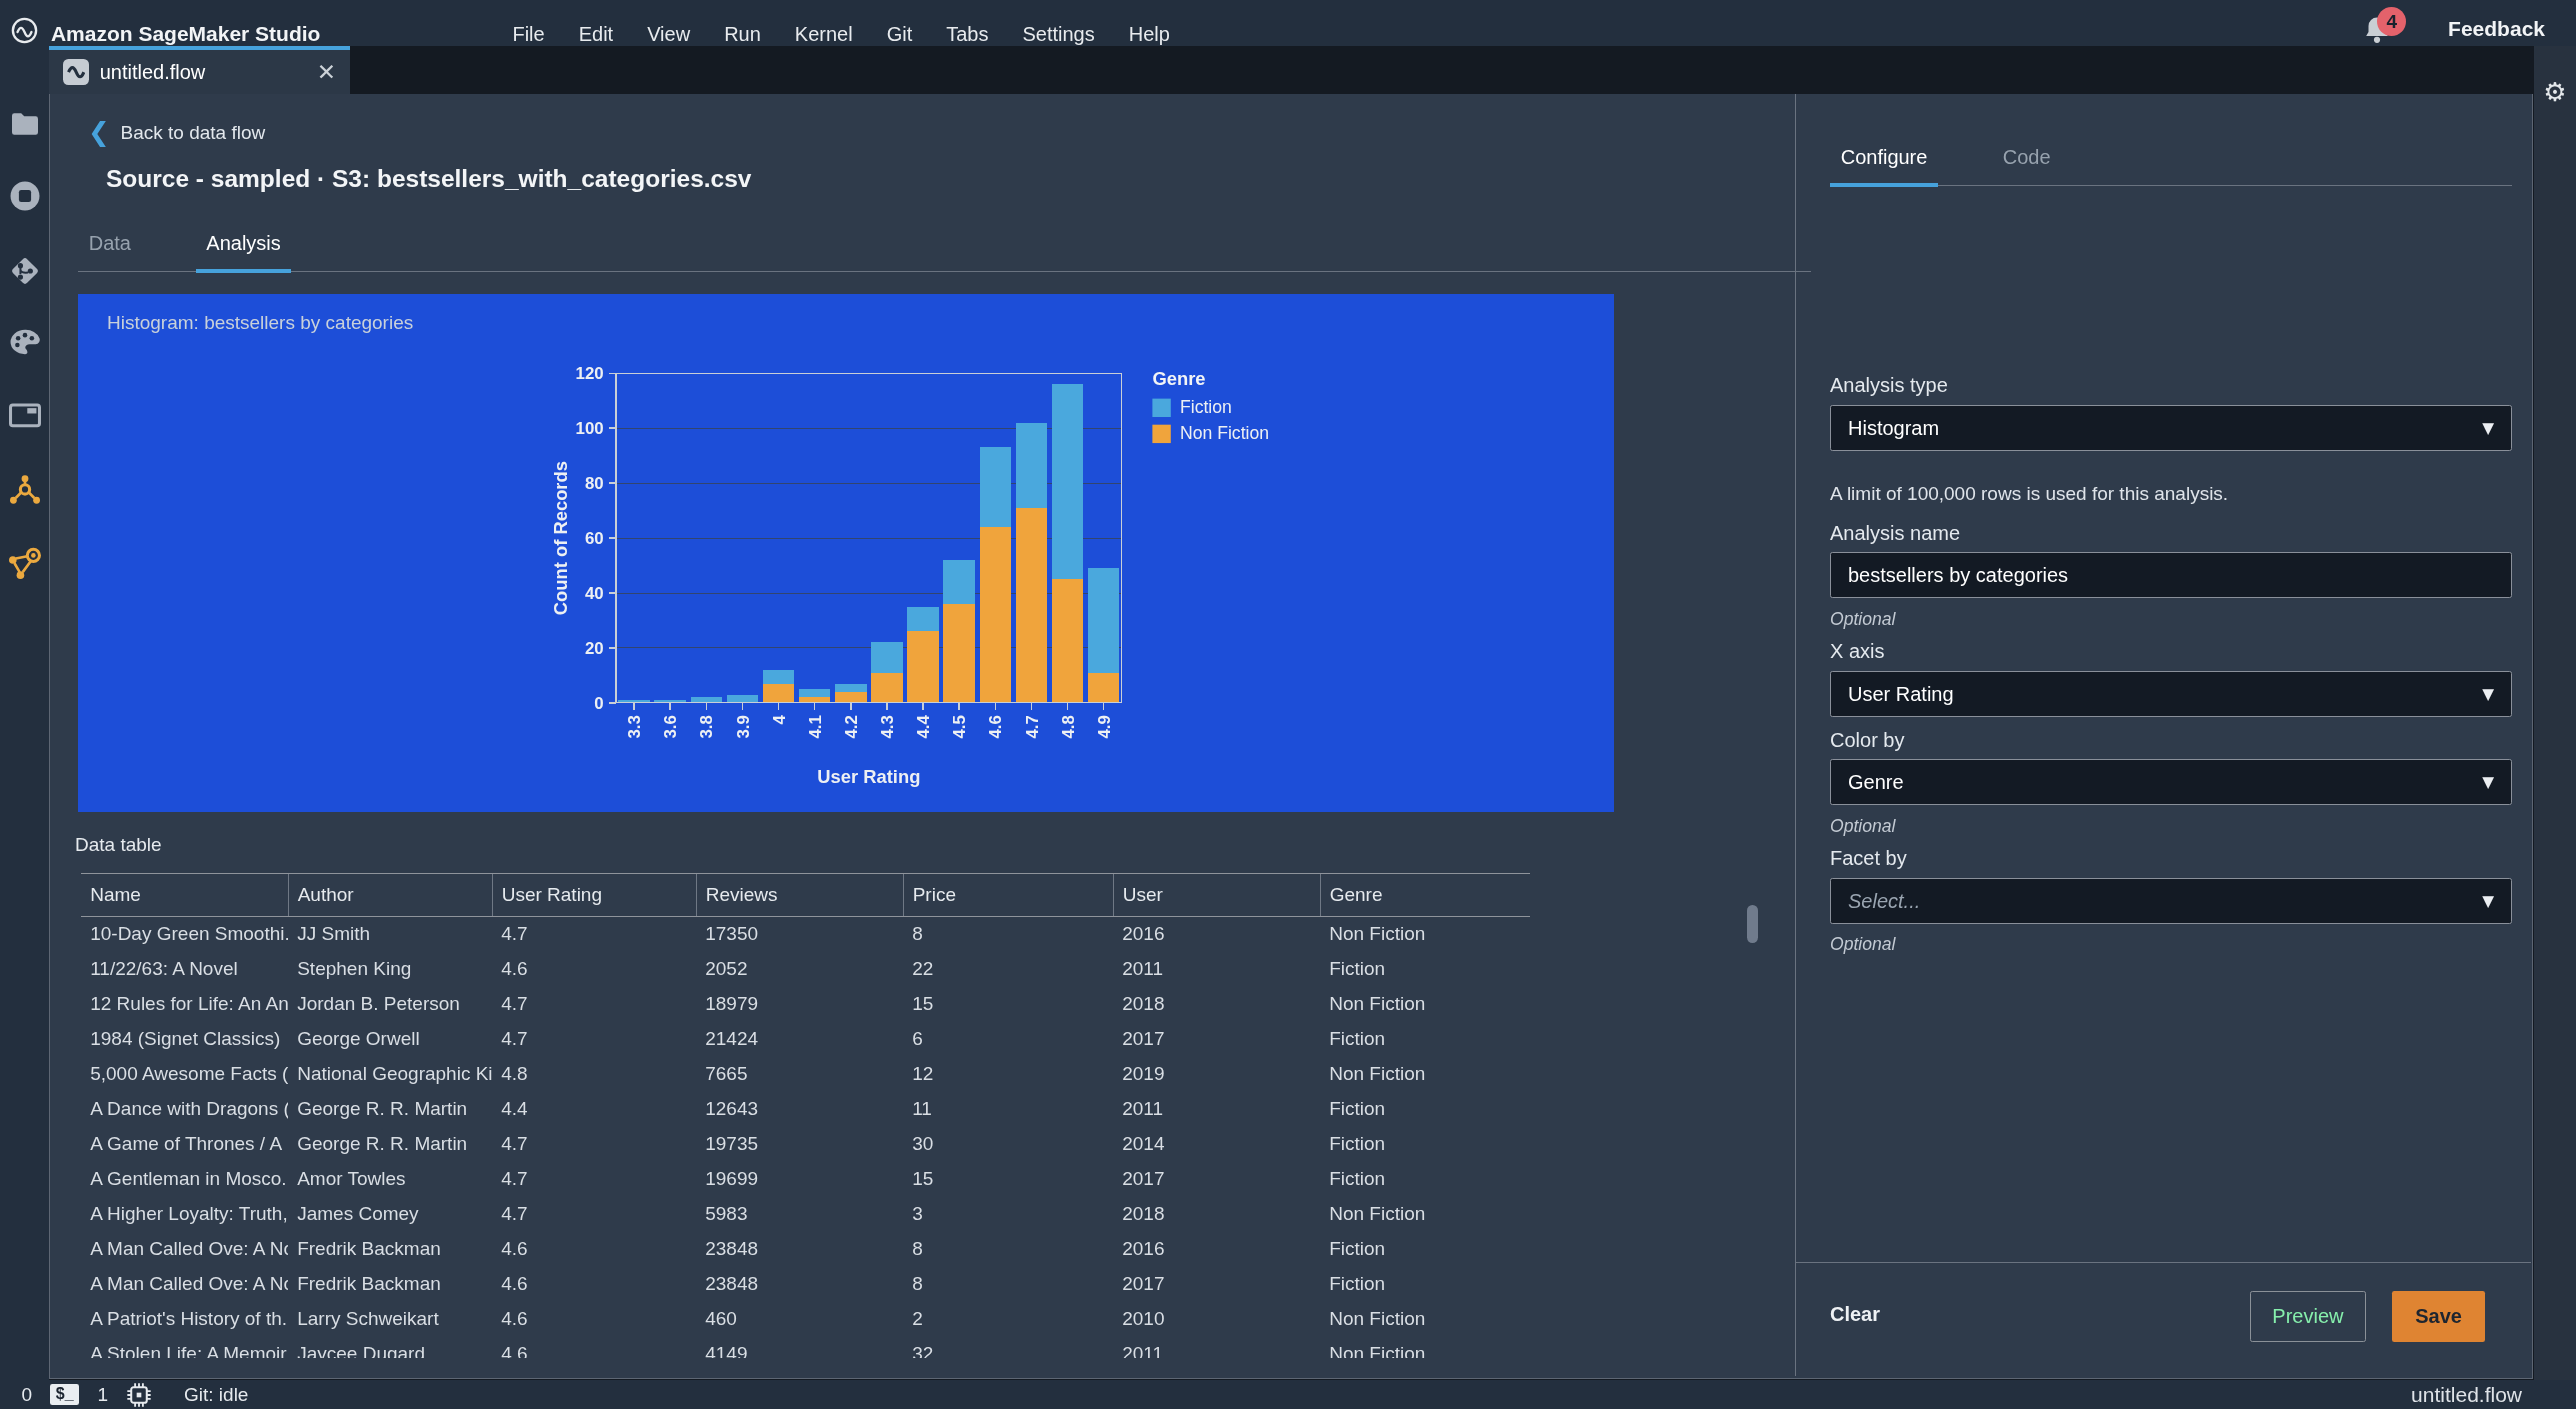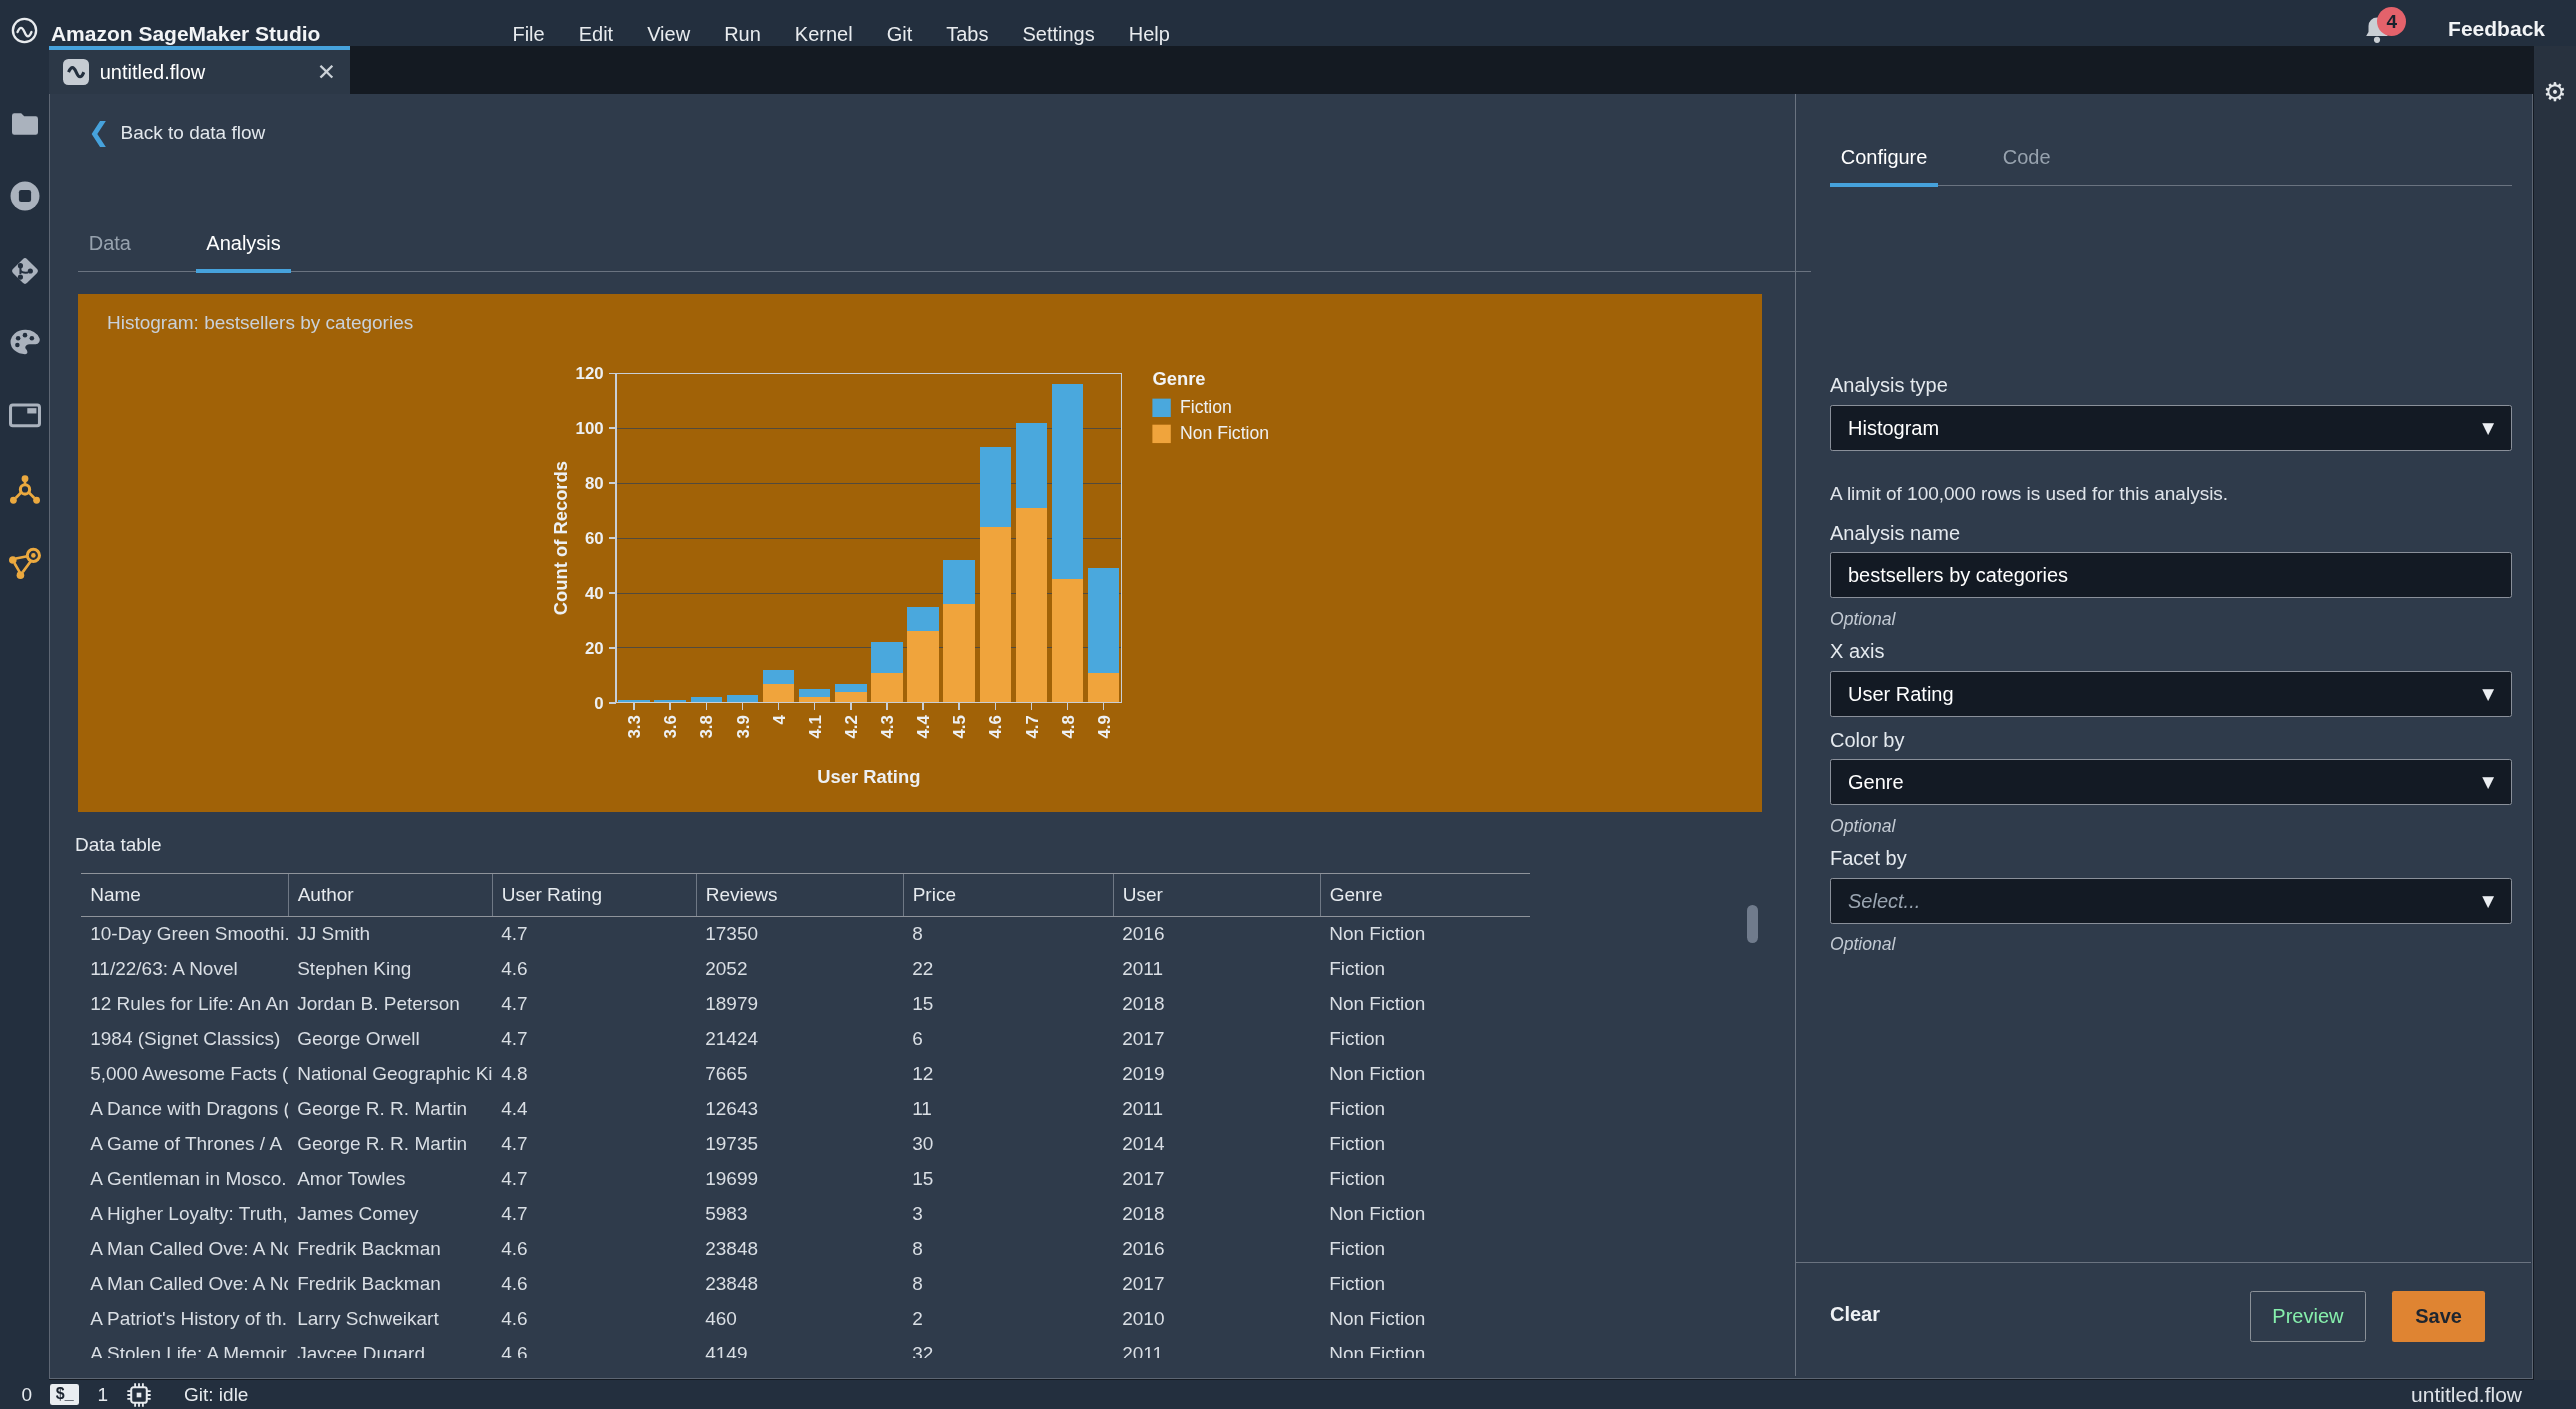--- a/index.html
+++ b/index.html
@@ -35,21 +35,21 @@
   #back-chevron { color:#46a2dc; font-size:26px; font-weight:bold; line-height:21.5px; }
   #back-text { color:#e3e8ed; font-size:19px; }
   #page-title { position:absolute; left:56px; top:71px; color:#f3f5f7; font-size:24.5px; font-weight:600; }
 
   .tabs-row { display:flex; border-bottom:1.5px solid #6a7380; }
   #main-tabs { position:absolute; left:28px; top:127px; width:1733px; }
   .tab-item { font-size:20px; padding:10.7px 10.7px 14px 10.7px; color:#97a2ae; margin-right:54px; }
   .tab-item.active { color:#ffffff; border-bottom:4.6px solid #46a2dc; margin-bottom:-1.5px; }
 
   
-  #chart-panel { position:absolute; left:28px; top:200px; width:1684px; height:518px; background:#a16207; }
+  #chart-panel { position:absolute; left:28px; top:200px; width:1536px; height:518px; background:#1d4ed8; }
   #chart-title { position:absolute; left:29px; top:18.4px; color:#c9d1da; font-size:19px; }
   #chart-svg { position:absolute; left:469px; top:60px; }
 
   
   #table-title { position:absolute; left:25px; top:740px; color:#e6eaee; font-size:19px; }
   #table-wrap { position:absolute; left:31px; top:779px; width:1449px; height:485px; overflow:hidden; }
   table { border-collapse:collapse; width:1449px; table-layout:fixed; }
   thead td { border-top:1.5px solid #8f949b; border-bottom:1.5px solid #8f949b; color:#e6eaee; font-size:19px; height:43px; padding:0 9.2px; }
   thead td + td { border-left:0.8px solid #6f7885; }
   tbody td { color:#d9dee4; font-size:19px; height:35px; padding:0 9.2px; white-space:nowrap; overflow:hidden; }
@@ -166,20 +166,21 @@
   </div>
 </div>
 
 <div id="main">
 
   <div id="back-link">
     <span id="back-chevron">❮</span>
     <span id="back-text">Back to data flow</span>
   </div>
 
+  <div id="page-title">Source - sampled · S3: bestsellers_with_categories.csv</div>
 
   <div id="main-tabs" class="tabs-row">
     <span class="tab-item">Data</span>
     <span class="tab-item active">Analysis</span>
   </div>
 
   <div id="chart-panel">
     <div id="chart-title">Histogram: bestsellers by categories</div>
     <svg id="chart-svg" width="751" height="441" viewBox="0 0 980 575">
         <line x1="81" y1="455" x2="90" y2="455" stroke="#c9cfd6" stroke-width="2" shape-rendering="crispEdges"></line>

